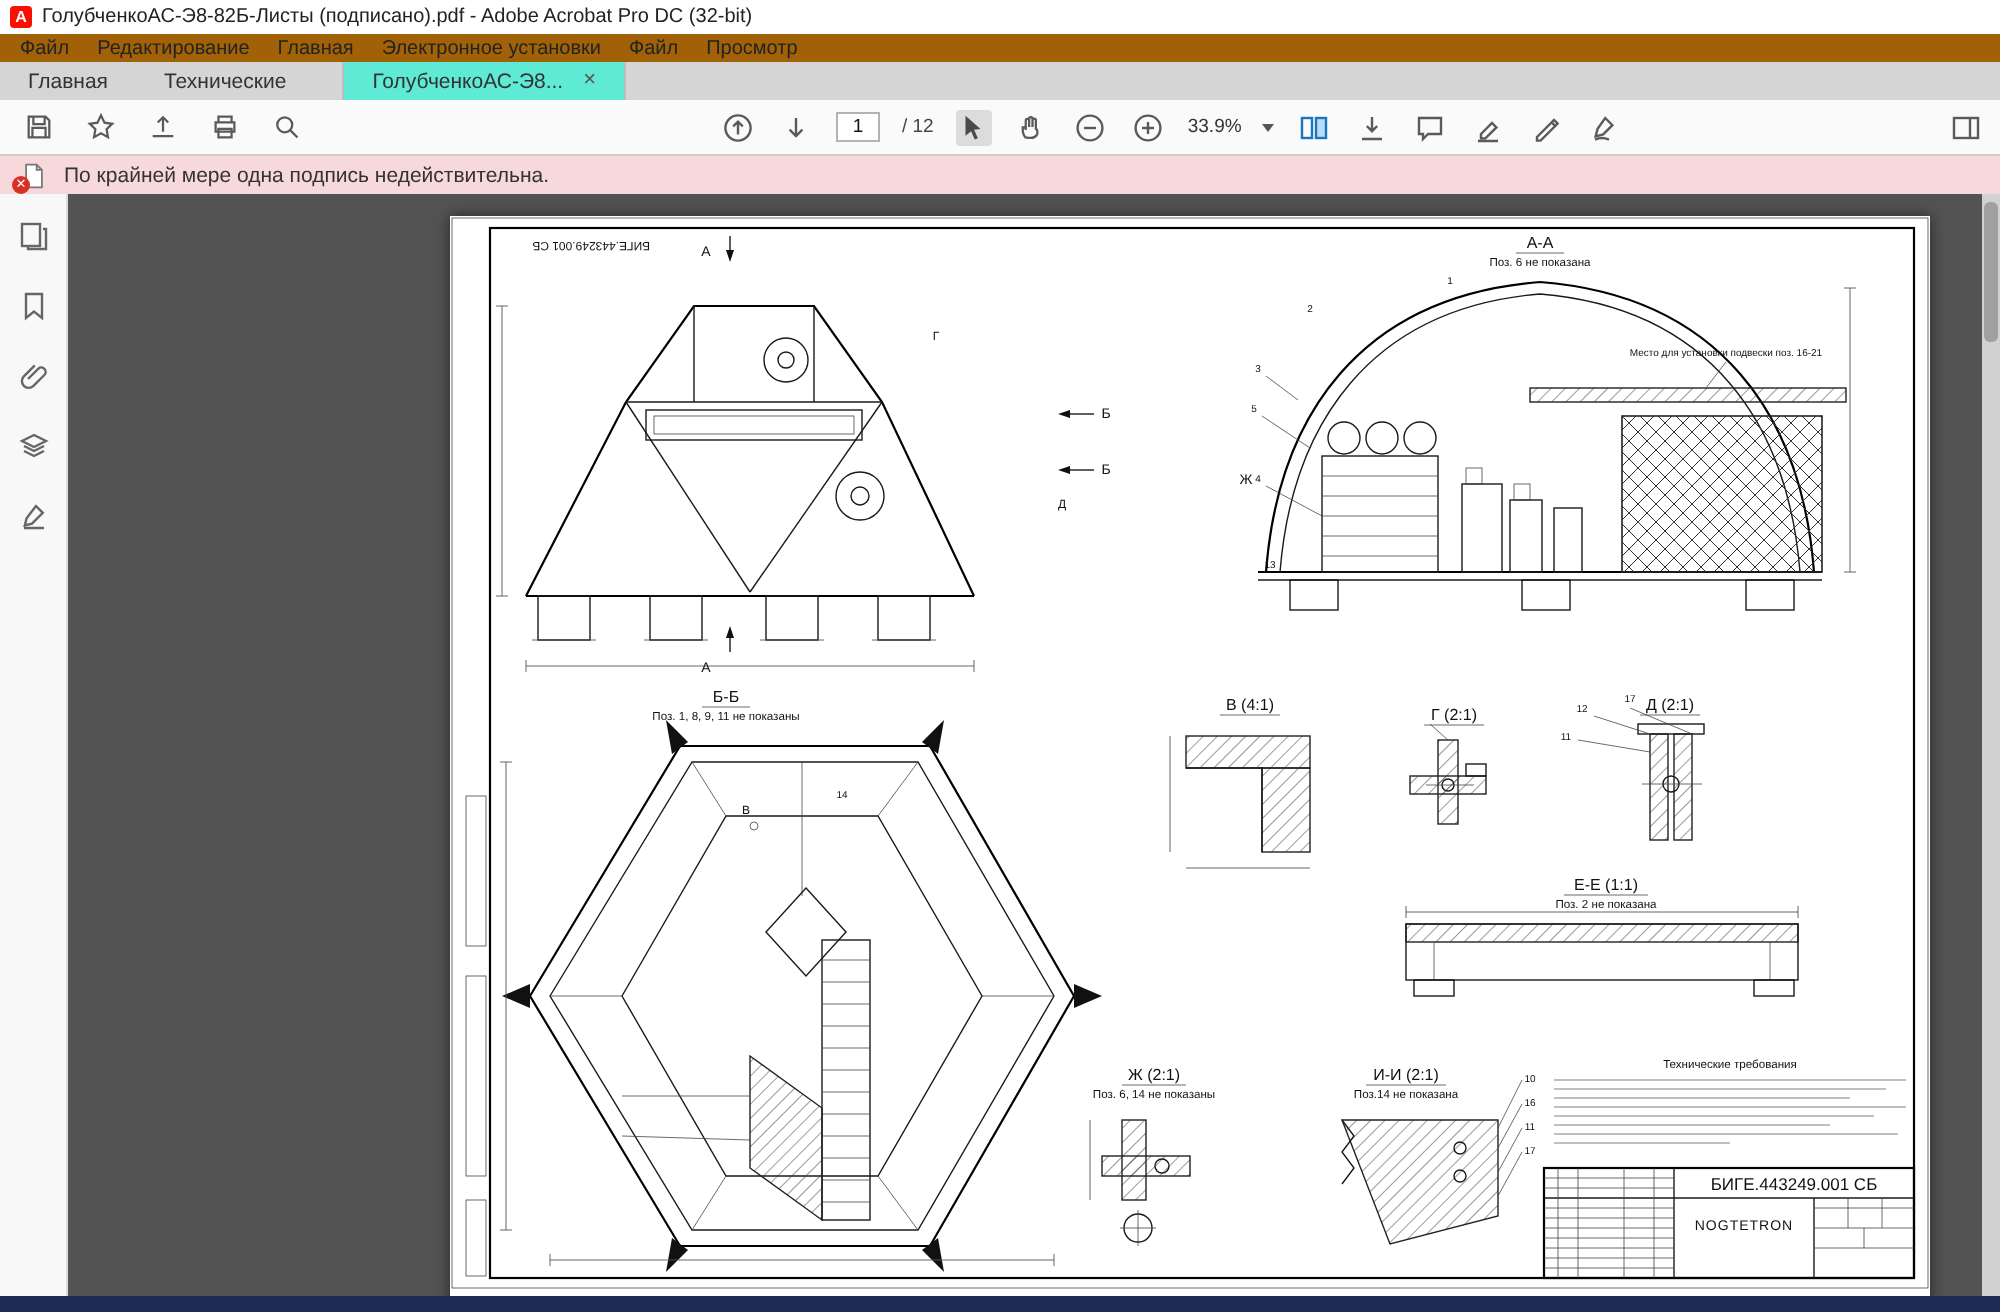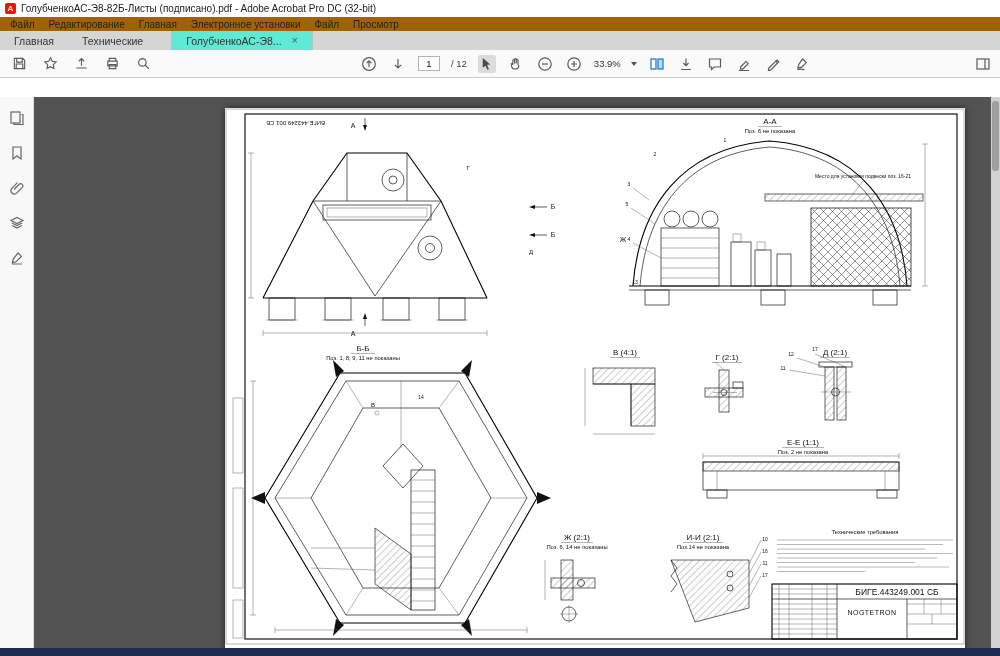--- a/index.html
+++ b/index.html
@@ -219,20 +219,29 @@
     <div class="tb-right">
       <div class="tb-icon">
         <svg width="16" height="16" viewBox="0 0 16 16">
             <rect x="2" y="3" width="12" height="10"></rect>
             <path d="M10,3 v10"></path>
           </svg>
       </div>
     </div>
   </div>
 
+  <div class="warnbar">
+    <div class="warn-ico">
+      <svg width="14" height="14" viewBox="0 0 16 16">
+          <path d="M3.5,1.5 h6 l3,3 v10 h-9 z M9.5,1.5 v3 h3"></path>
+        </svg>
+      <span class="warn-badge"></span>
+    </div>
+    <span>По крайней мере одна подпись недействительна.</span>
+  </div>
 
   <div class="content">
 
     <div class="sidebar">
       <div class="side-icon">
         <svg width="16" height="16" viewBox="0 0 16 16">
             <rect x="2" y="2" width="9" height="11"></rect>
             <path d="M5,13 v1.5 h9 V4.5 h-1.5"></path>
           </svg>
       </div>

